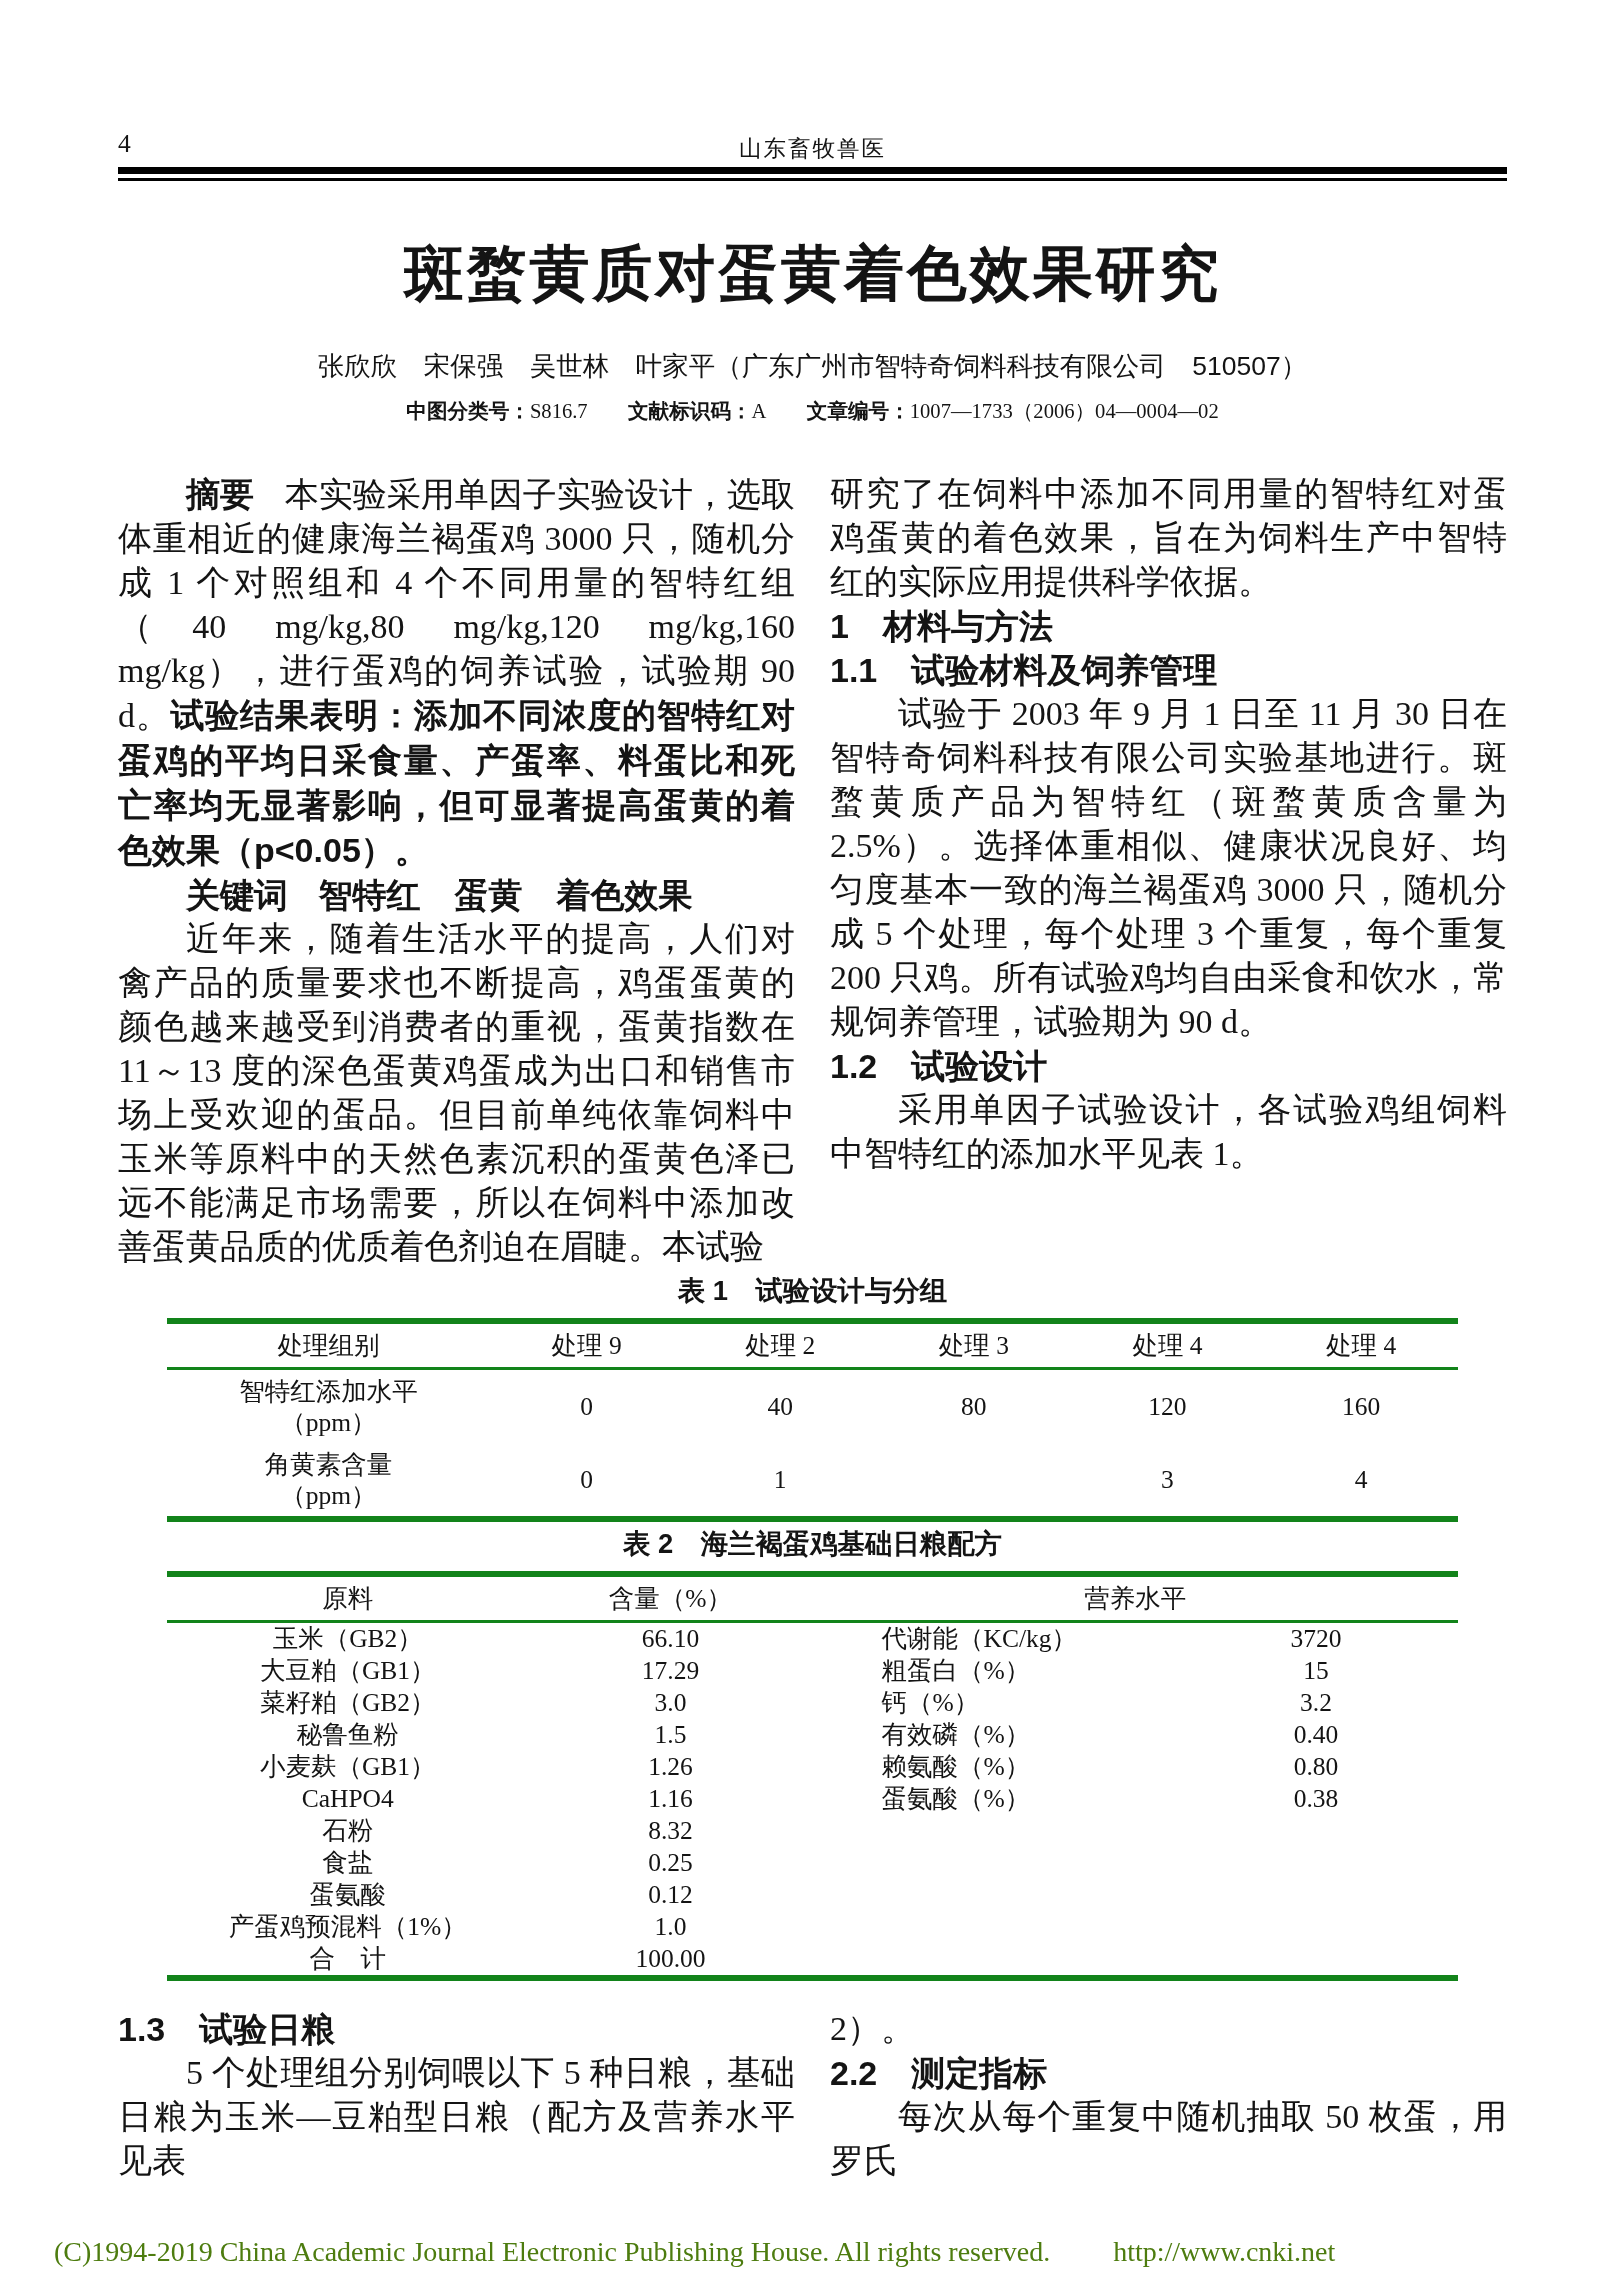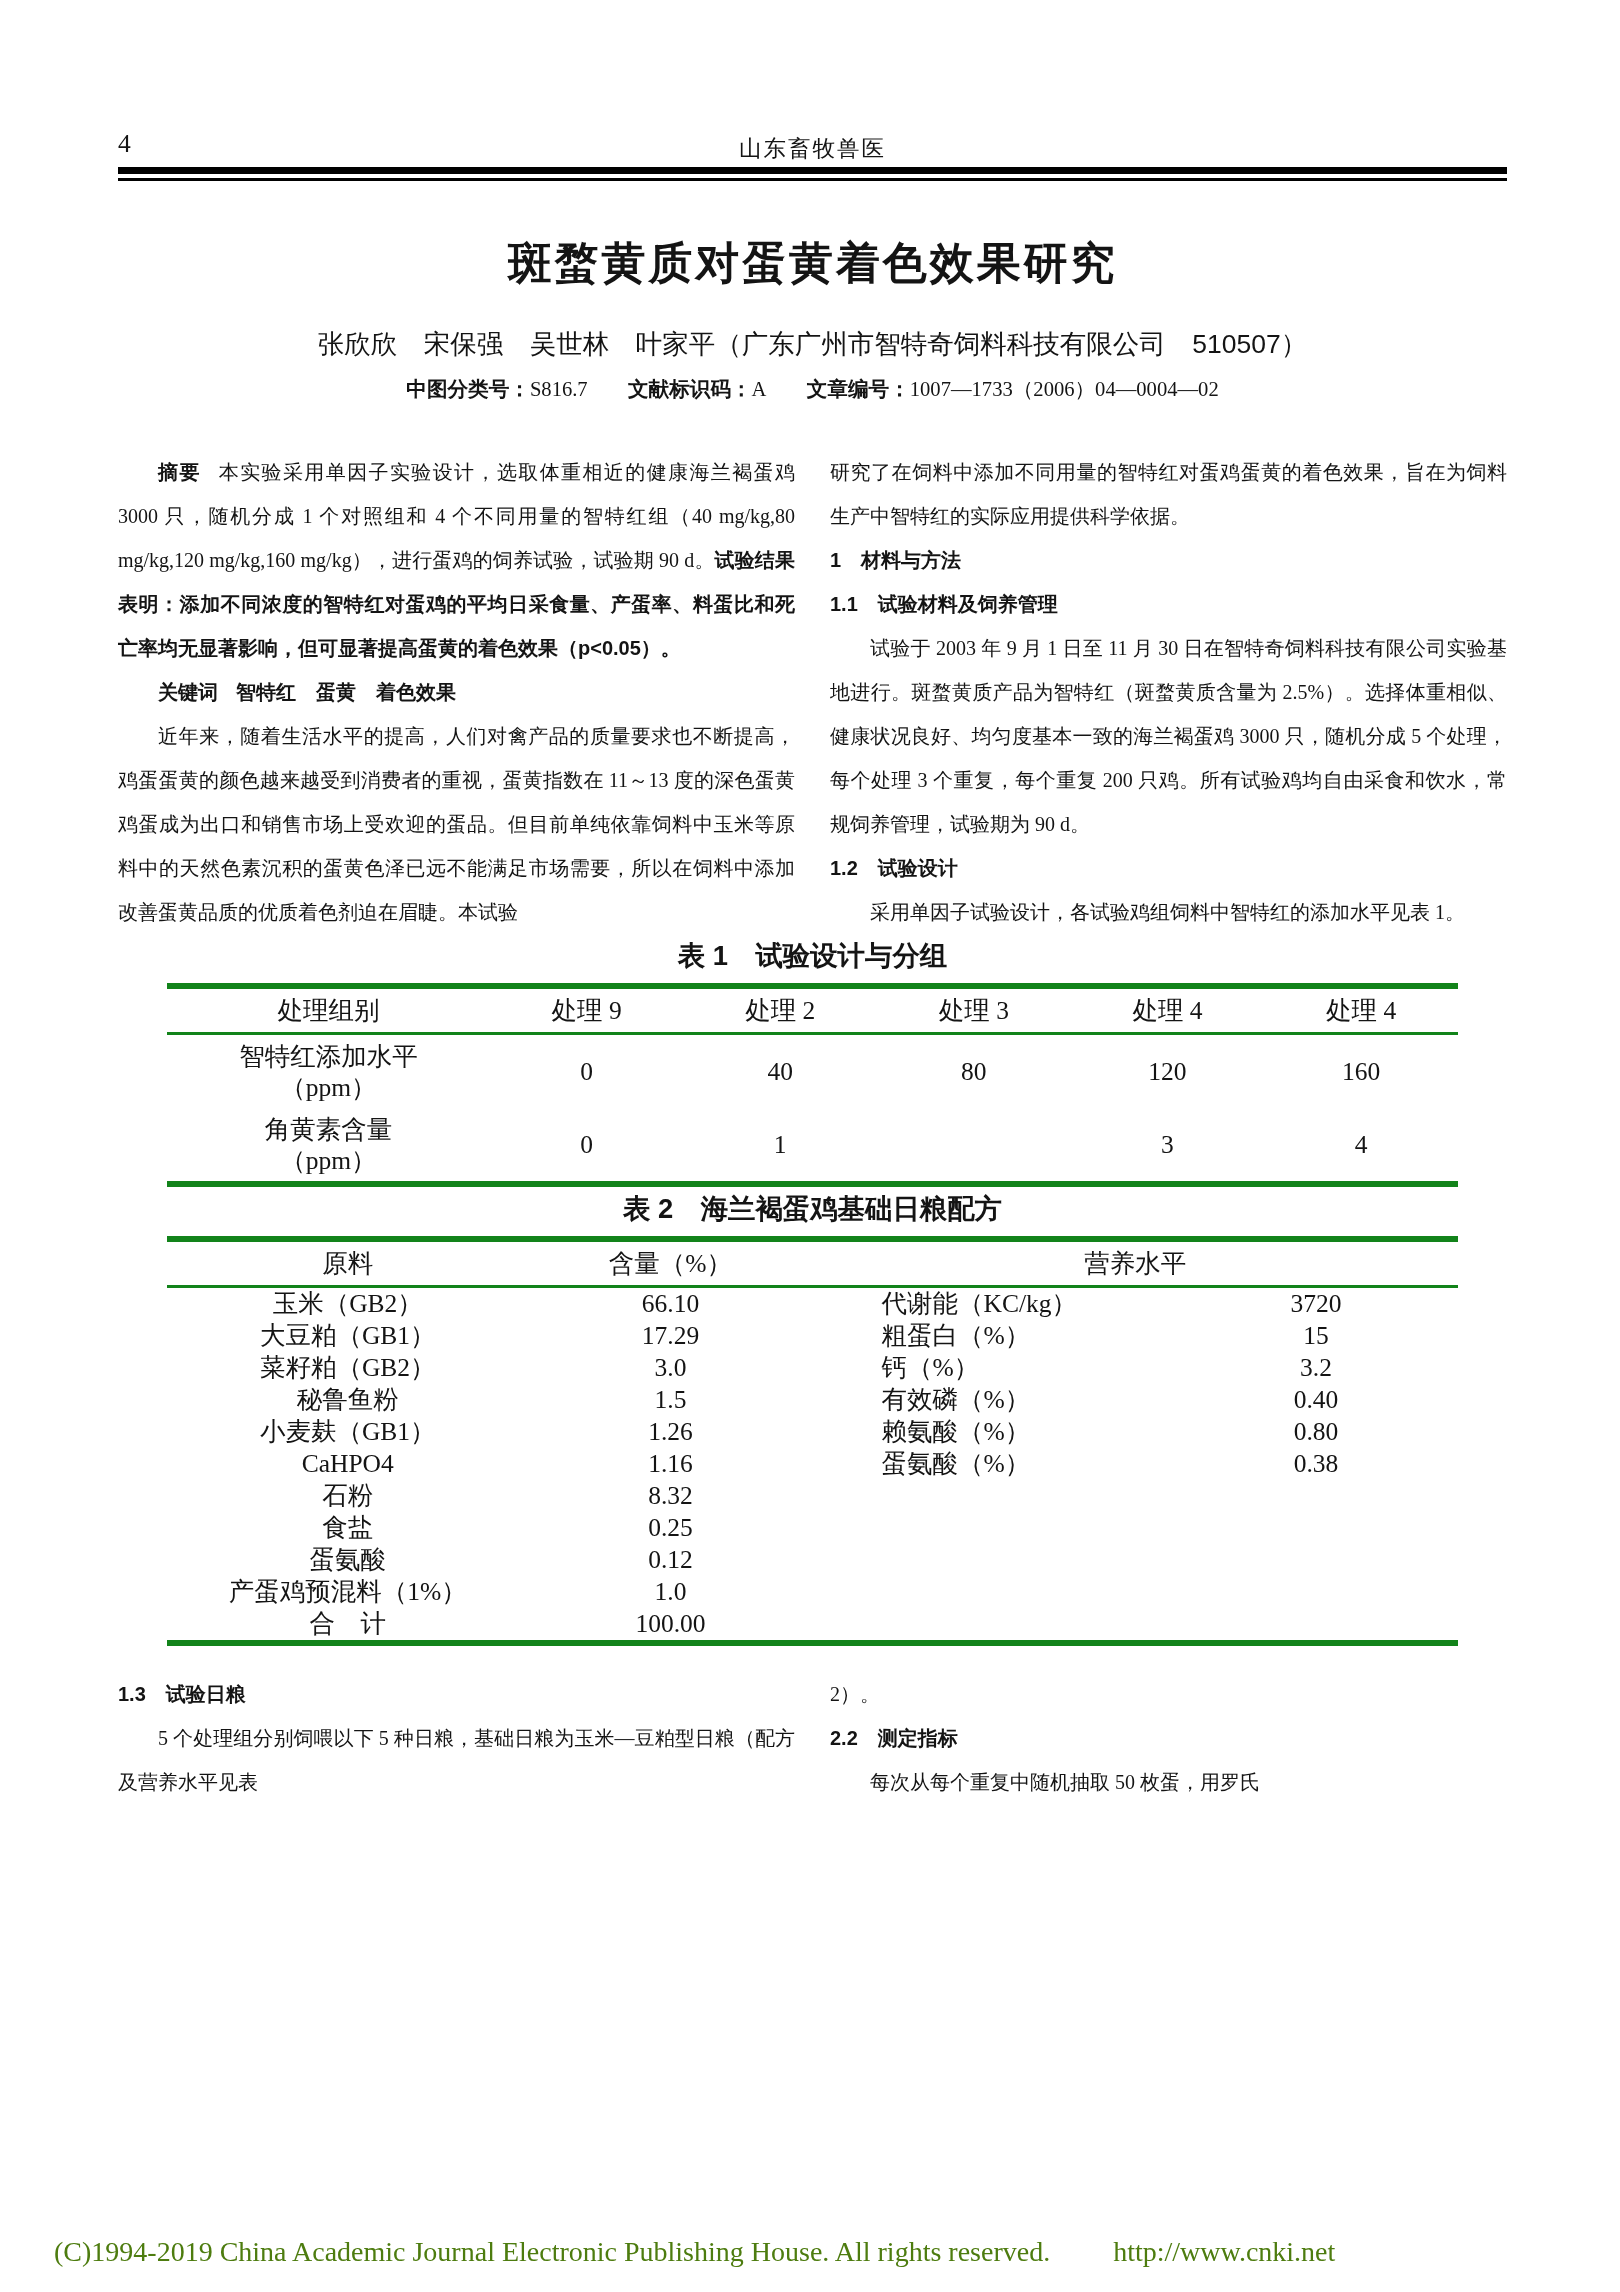--- a/index.html
+++ b/index.html
@@ -15,35 +15,35 @@
   .header-row{ position:relative; padding-top:133px; font-size:24.5px; height:29px; }
   .pagenum{ position:absolute; left:0; top:129px; font-size:25.5px; }
   .journal{ position:absolute; left:0; right:0; top:133px; text-align:center; font-size:22.5px; letter-spacing:2px; }
   .rule-thick{ height:6.9px; background:#000; margin-top:4.9px; }
   .rule-thin{ height:2.9px; background:#000; margin-top:3.9px; }
 
   
   .title{
     margin:53px 0 0 0; text-align:center;
     font-family:"Liberation Sans","DejaVu Sans",sans-serif;
-    font-weight:bold; font-size:44px; letter-spacing:2.9px;
+    font-weight:bold; font-size:60px; letter-spacing:2.9px;
   }
   .authors{
     margin-top:33px; text-align:center; font-size:26.5px;
     font-family:"Liberation Sans","DejaVu Sans",sans-serif;
   }
   .meta{ margin-top:13.7px; text-align:center; font-size:20.6px; }
   .meta .mlabel{
     font-family:"Liberation Sans","DejaVu Sans",sans-serif; font-weight:bold;
   }
   .meta .mgroup{ margin:0 17.6px; white-space:nowrap; }
 
   
   .columns{ display:flex; gap:35px; margin-top:47px; }
-  .col{ flex:1; min-width:0; font-size:20px; line-height:44px; text-align:justify; }
+  .col{ flex:1; min-width:0; font-size:34px; line-height:44px; text-align:justify; }
   .col p{ margin:0; }
   .indent{ text-indent:2em; }
   .hsans{ font-family:"Liberation Sans","DejaVu Sans",sans-serif; font-weight:bold; }
   .abstract-label{ margin-right:.9em; }
   .kw-text{ margin-left:.9em; }
   .sech{ font-family:"Liberation Sans","DejaVu Sans",sans-serif; font-weight:bold; }
 
   
   .tablewrap{ margin:0 49px 0 49px; }
   .tcaption{

